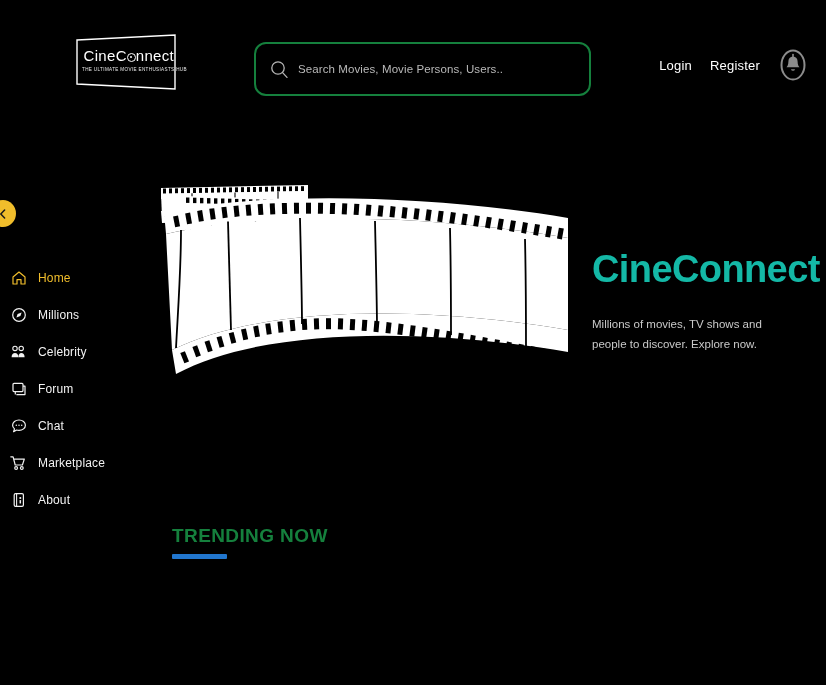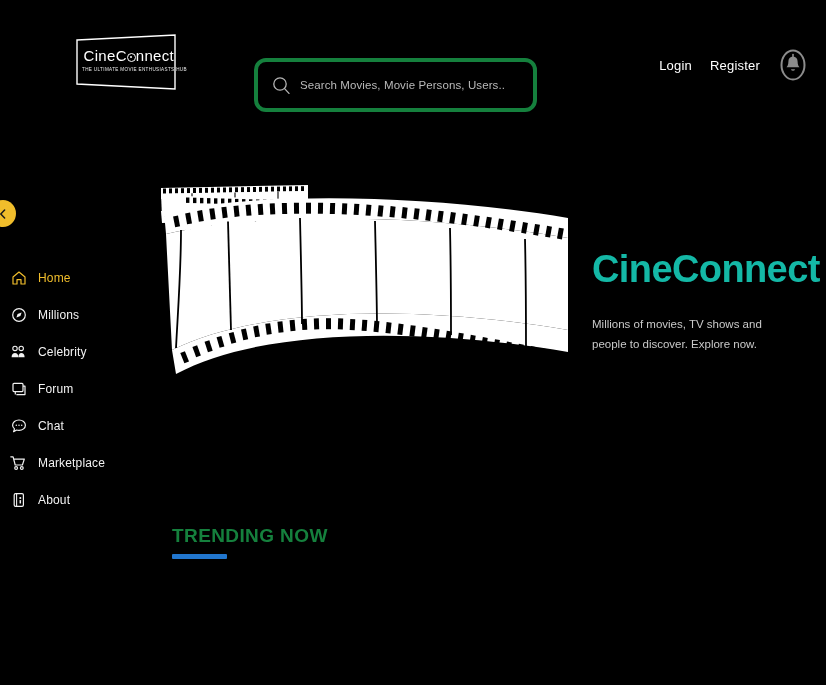--- a/index.html
+++ b/index.html
@@ -41,25 +41,25 @@
     content: ""; position: absolute; left: 2.2px; top: 2.2px;
     width: 2.2px; height: 2.2px; background: #fff; border-radius: 50%;
   }
   .logo-tag {
     font-size: 4.6px; color: #e9e9e9; letter-spacing: 0.35px;
     margin-top: 3px; white-space: nowrap; transform: scaleY(1.25);
   }
 
   .searchbar {
     position: absolute; left: 254px; top: 42px;
-    width: 283px; height: 54px;
-    border: 4px solid #15803d;
+    width: 337px; height: 54px;
+    border: 2px solid #15803d;
     border-radius: 12px;
     background: #000000;
-    display: flex; align-items: center; margin-top: 16px;
+    display: flex; align-items: center;
   }
   .search-icon {
     margin-left: 13px; width: 20px; height: 20px;
     display: flex; align-items: center; justify-content: center;
   }
   .search-input {
     flex: 1; background: transparent; border: none; outline: none;
     color: #cfcfcf; font-family: "Liberation Sans", sans-serif;
     font-size: 11.5px; margin-left: 9px; letter-spacing: 0.1px;
   }

